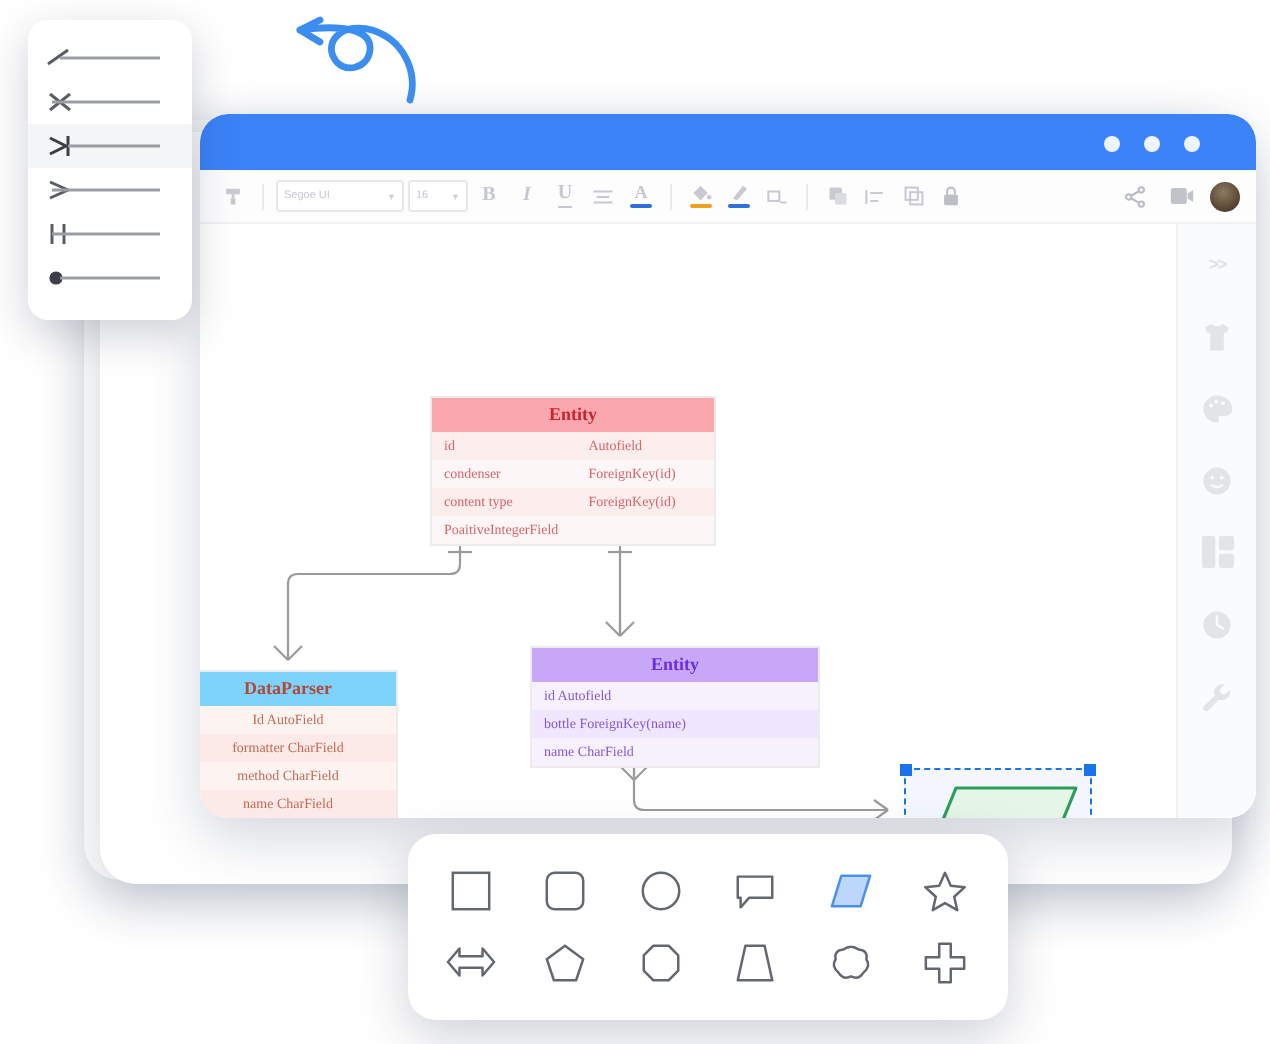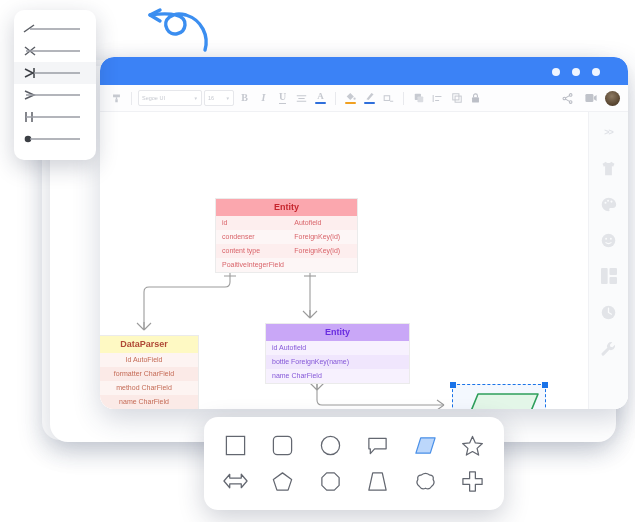--- a/index.html
+++ b/index.html
@@ -139,20 +139,21 @@
   }
   #sb-expand { font-size: 9px; color: #dfe1e6; font-weight: bold; letter-spacing: -1px; }
 
   
   .er-table {
     position: absolute;
     border: 1px solid rgba(0,0,0,0.08);
     font-size: 7px;
     box-sizing: border-box;
     background: #fff;
+    font-family: Liberation Serif, serif;
   }
   .er-head {
     text-align: center;
     font-weight: bold;
     font-size: 9px;
     padding: 4px 0 4px 0;
     line-height: 1;
   }
   .er-row {
     display: flex;
@@ -166,21 +167,21 @@
   .er-row.center { justify-content: center; text-align: center; display:block; }
 
   
   #table-entity-1 { left: 115px; top: 86px; width: 143px; }
   #table-entity-1 .er-head { background: #fba7ae; color: #c6262e; }
   #table-entity-1 .er-row { background: #fdeeee; color: #d9646a; }
   #table-entity-1 .er-row:nth-child(odd) { background: #fdf6f6; }
 
   
   #table-dataparser { left: -11px; top: 223px; width: 110px; }
-  #table-dataparser .er-head { background: #fef9c3; color: #b04a36; }
+  #table-dataparser .er-head { background: #7dd3fc; color: #b04a36; }
   #table-dataparser .er-row { background: #fbeae7; color: #c46a55; }
   #table-dataparser .er-row:nth-child(even) { background: #fdf4f2; }
 
   
   #table-entity-2 { left: 165px; top: 211px; width: 145px; }
   #table-entity-2 .er-head { background: #c9a7f7; color: #6a2de0; }
   #table-entity-2 .er-row { background: #f0e6fd; color: #8558d8; }
   #table-entity-2 .er-row:nth-child(even) { background: #f7f1fe; }
 
   

